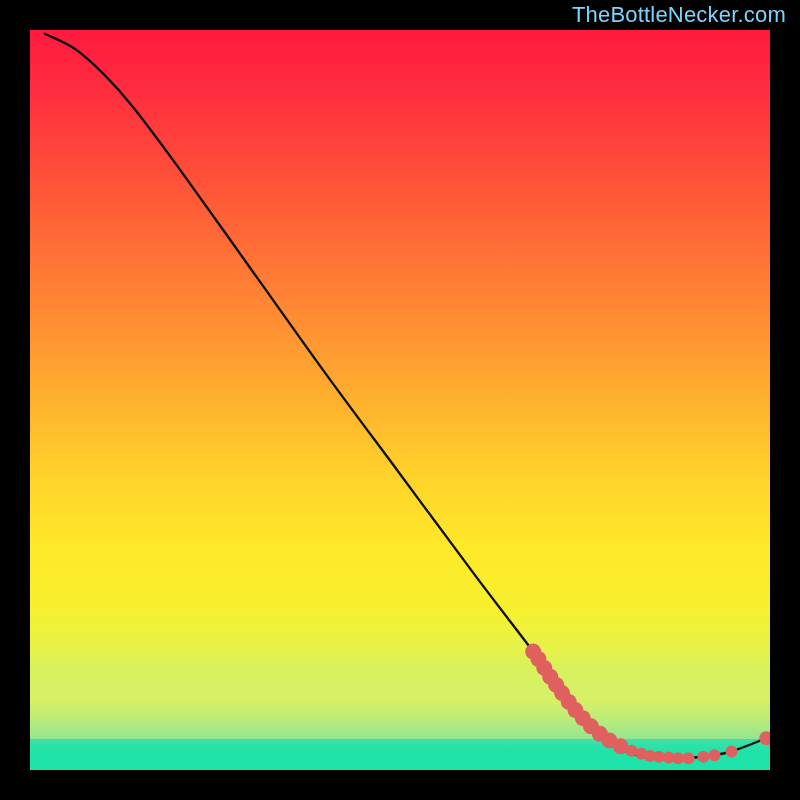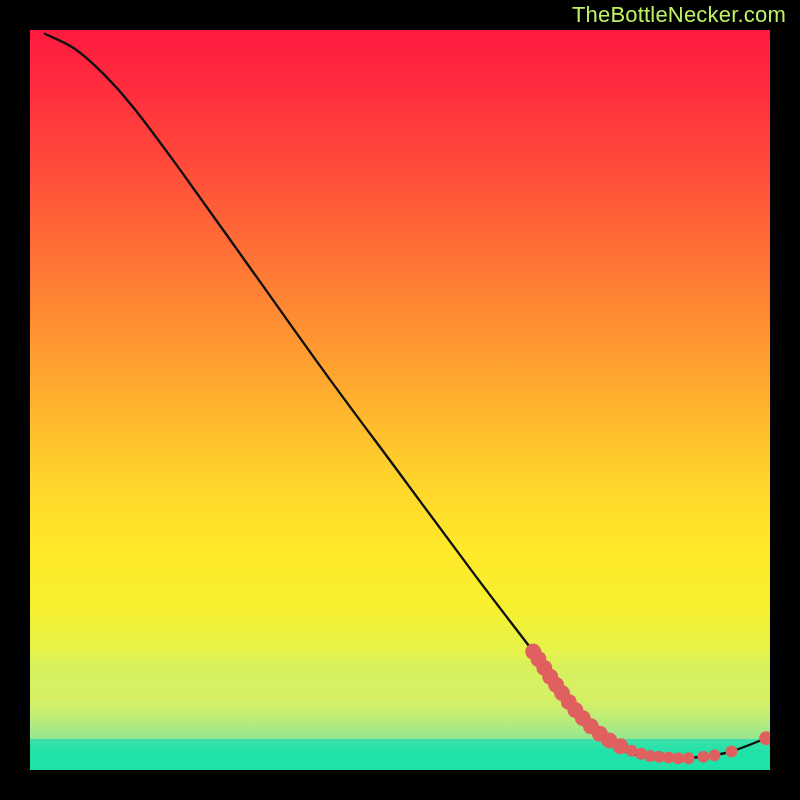--- a/index.html
+++ b/index.html
@@ -14,21 +14,21 @@
   .frame {
     position: relative;
     width: 800px;
     height: 800px;
     background: #000;
   }
   .watermark {
     position: absolute;
     top: 2px;
     right: 14px;
-    color: #bef264;
+    color: #7dd3fc;
     font-size: 22px;
     font-weight: 400;
     letter-spacing: 0.2px;
     z-index: 20;
   }
   .plot-area {
     position: absolute;
     left: 30px;
     top: 30px;
     width: 740px;

